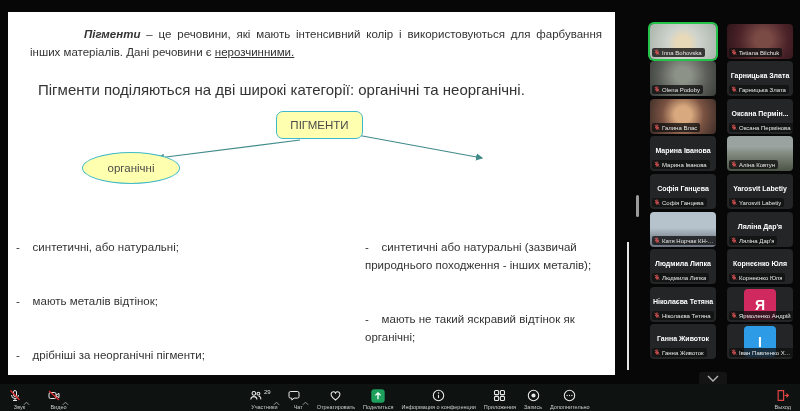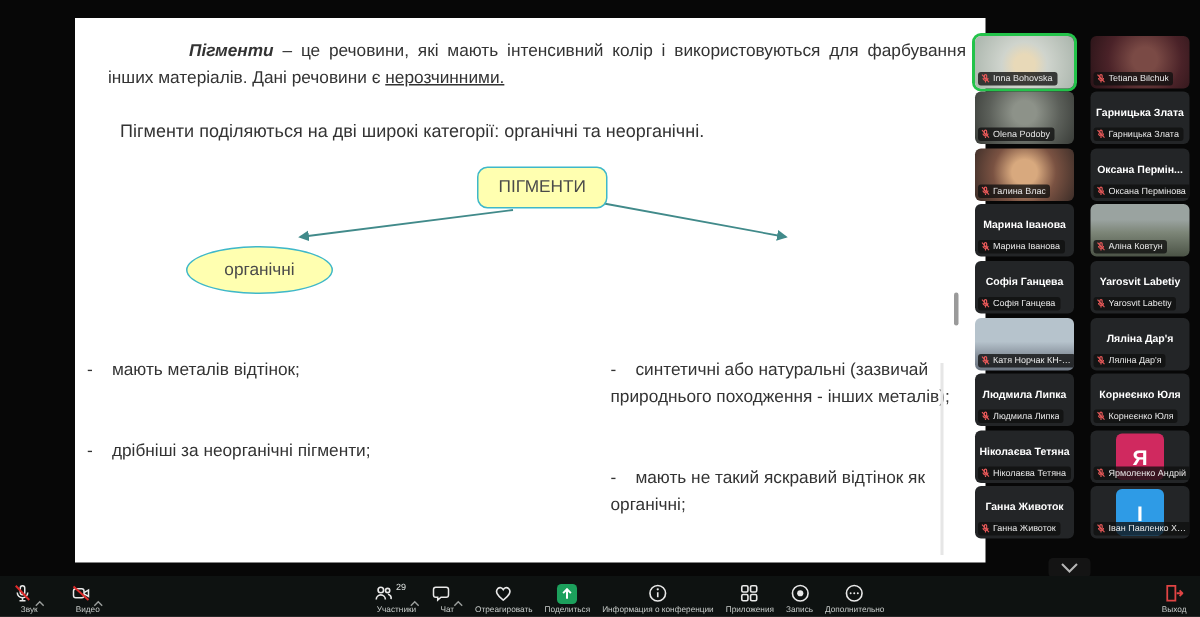--- a/index.html
+++ b/index.html
@@ -1,31 +1,31 @@
 <!DOCTYPE html>
 <html><head>
 <meta charset="utf-8">
 <style>
   html,body{margin:0;padding:0;background:#000;}
   body{width:800px;height:411px;overflow:hidden;font-family:"Liberation Sans",sans-serif;}
   .stage{position:relative;width:800px;height:411px;background:#070707;}
 
   
-  .slide{position:absolute;left:8px;top:12px;width:607px;height:363px;background:#ffffff;color:#333;margin-left:42px;}
+  .slide{position:absolute;left:8px;top:12px;width:607px;height:363px;background:#ffffff;color:#333;}
   .p1{position:absolute;left:22px;top:14px;width:572px;font-size:11.5px;line-height:1.55;
       text-align:justify;text-indent:54px;color:#333;}
   .p1 .term{font-weight:bold;font-style:italic;}
   .p1 .ul{text-decoration:underline;}
-  .p2{position:absolute;left:30px;top:66px;width:560px;font-size:12px;line-height:1.65;color:#333;}
+  .p2{position:absolute;left:30px;top:66px;width:560px;font-size:15px;line-height:1.65;color:#333;}
   .root-box{position:absolute;left:268px;top:99px;width:85px;height:26px;background:#ffffb0;
       border:1.5px solid #3fb8c9;border-radius:7px;display:flex;align-items:center;justify-content:center;
       font-size:11.5px;color:#4a4a4a;}
   .node{position:absolute;background:#ffffb0;border:1.5px solid #3fb8c9;border-radius:50%;
       display:flex;align-items:center;justify-content:center;font-size:11.5px;color:#4a4a4a;}
-  .node.nleft{left:74px;top:152px;width:96px;height:30px;}
+  .node.nleft{left:74px;top:140px;width:96px;height:30px;}
   .node.nright{left:462px;top:146px;width:107px;height:31px;}
   .arrows{position:absolute;left:0;top:0;pointer-events:none;}
   .blist{position:absolute;font-size:11.5px;line-height:18px;color:#333;white-space:pre-wrap;}
   .blist.lleft{left:8px;top:190px;width:324px;}
   .blist.lright{left:357px;top:190px;width:252px;}
 
   
   .scroll-track{position:absolute;left:627px;top:242px;width:2px;height:128px;background:#e6e6e6;}
   .scroll-handle{position:absolute;left:636px;top:195px;width:3px;height:22px;background:#9a9a9a;border-radius:2px;}
 
@@ -88,20 +88,21 @@
         </marker>
       </defs>
       <line x1="292" y1="128" x2="150" y2="146" stroke="#418a8a" stroke-width="1.2" marker-end="url(#ah)"></line>
       <line x1="349" y1="123" x2="474" y2="146" stroke="#418a8a" stroke-width="1.2" marker-end="url(#ah)"></line>
     </svg>
 
     <div class="root-box">ПІГМЕНТИ</div>
     <div class="node nleft">органічні</div>
 
     <div class="blist lleft">
+      <div>-    синтетичні, або натуральні;</div>
       <div>-    мають металів відтінок;</div>
       <div>-    дрібніші за неорганічні пігменти;</div>
       
       
       
     </div>
     <div class="blist lright">
       <div>-    синтетичні або натуральні (зазвичай природнього походження - інших металів);</div>
       <div>-    мають не такий яскравий відтінок як органічні;</div>
       <div>-    менш різноманітна палітра кольорів;</div>

